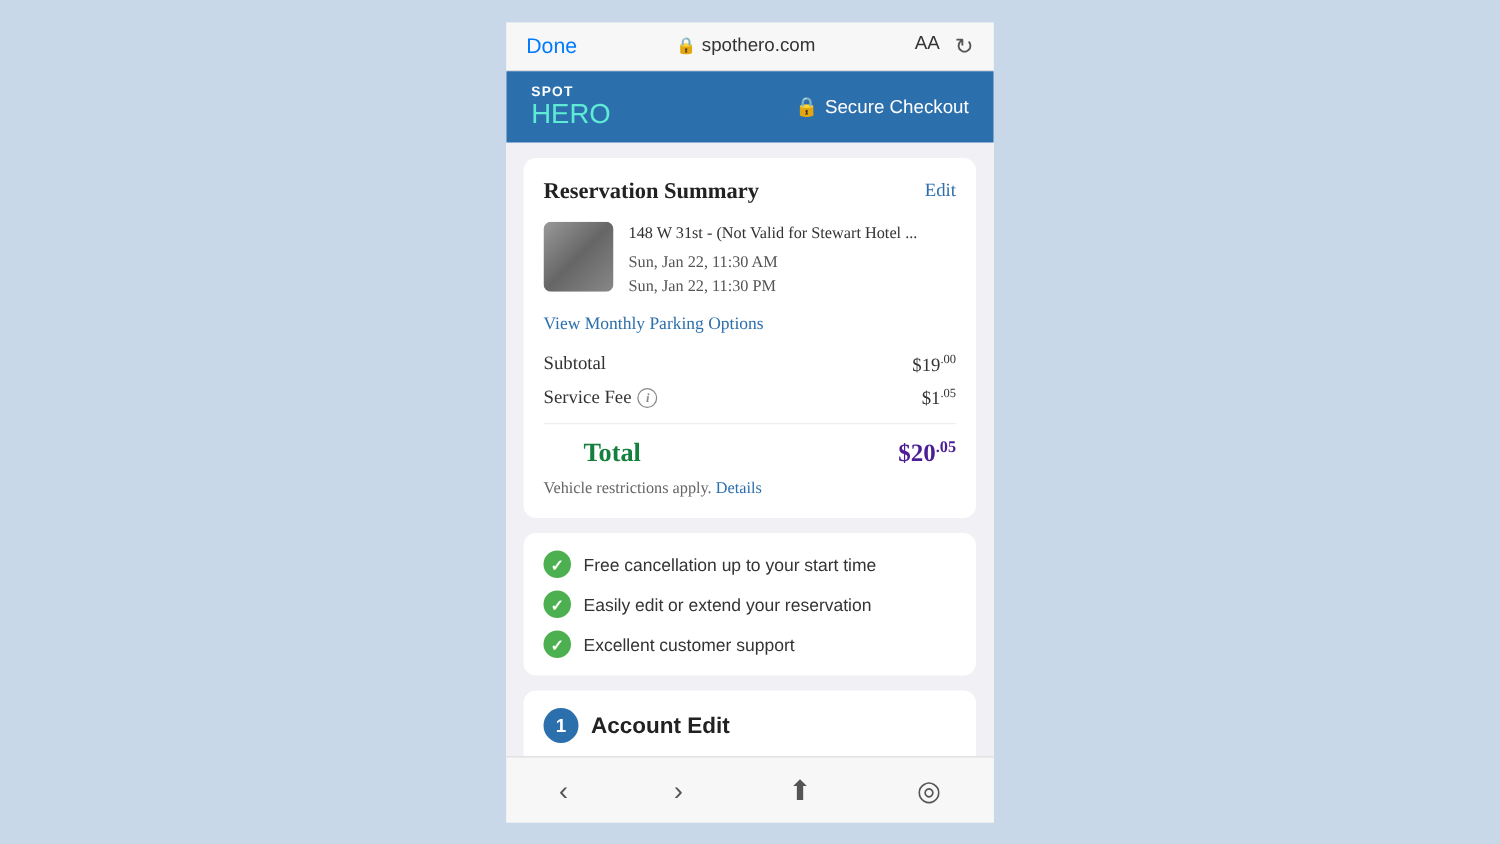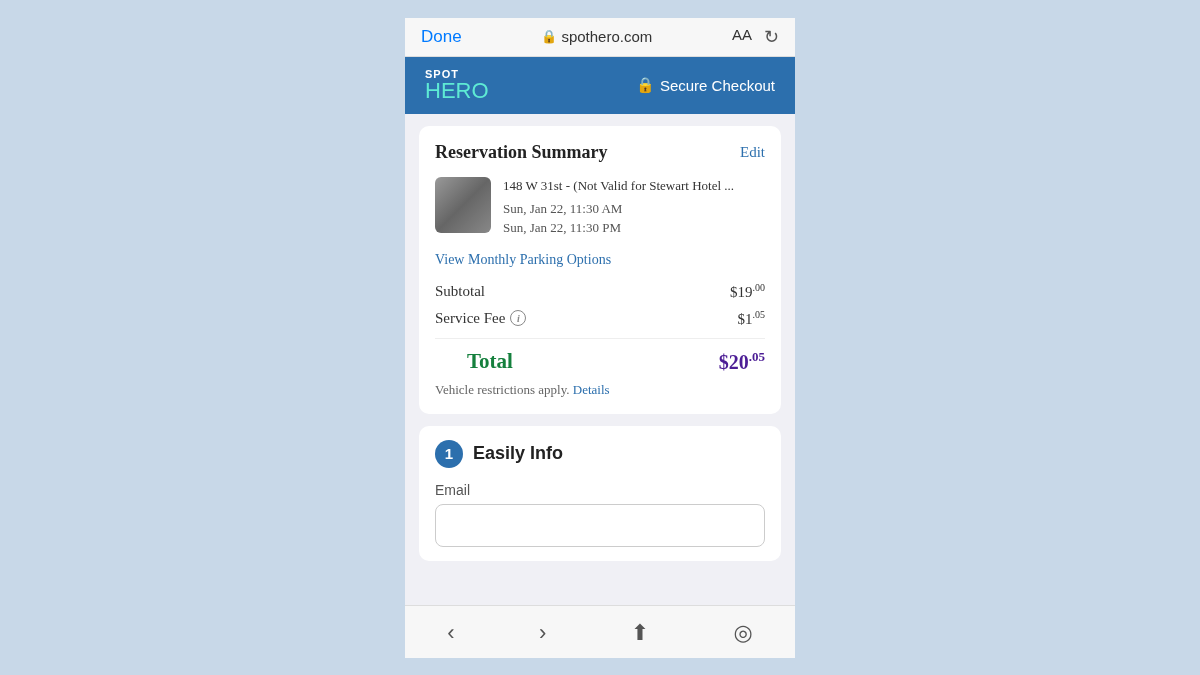--- a/index.html
+++ b/index.html
@@ -408,25 +408,39 @@
           <span>$20</span><sup>.05</sup>
         </span>
       </div>
 
       <div class="restrictions">
         <span>Vehicle restrictions apply.</span>
         <span class="details-link">Details</span>
       </div>
     </div>
 
+    <div class="benefits-card">
+      <div class="benefit-row">
+        <div class="check-circle"></div>
+        <span class="benefit-text">Free cancellation up to your start time</span>
+      </div>
+      <div class="benefit-row">
+        <div class="check-circle"></div>
+        <span class="benefit-text">Easily edit or extend your reservation</span>
+      </div>
+      <div class="benefit-row">
+        <div class="check-circle"></div>
+        <span class="benefit-text">Excellent customer support</span>
+      </div>
+    </div>
 
     <div class="account-section">
       <div class="account-header">
         <div class="step-badge">1</div>
-        <span class="account-title">Easily Info</span>
+        <span class="account-title">Account Edit</span>
       </div>
       <div class="field-label">Email</div>
       <input type="email" class="text-input" placeholder="" style="">
       
     </div>
 
   </div>
 
   <div class="bottom-nav">
     <button class="nav-btn">‹</button>

